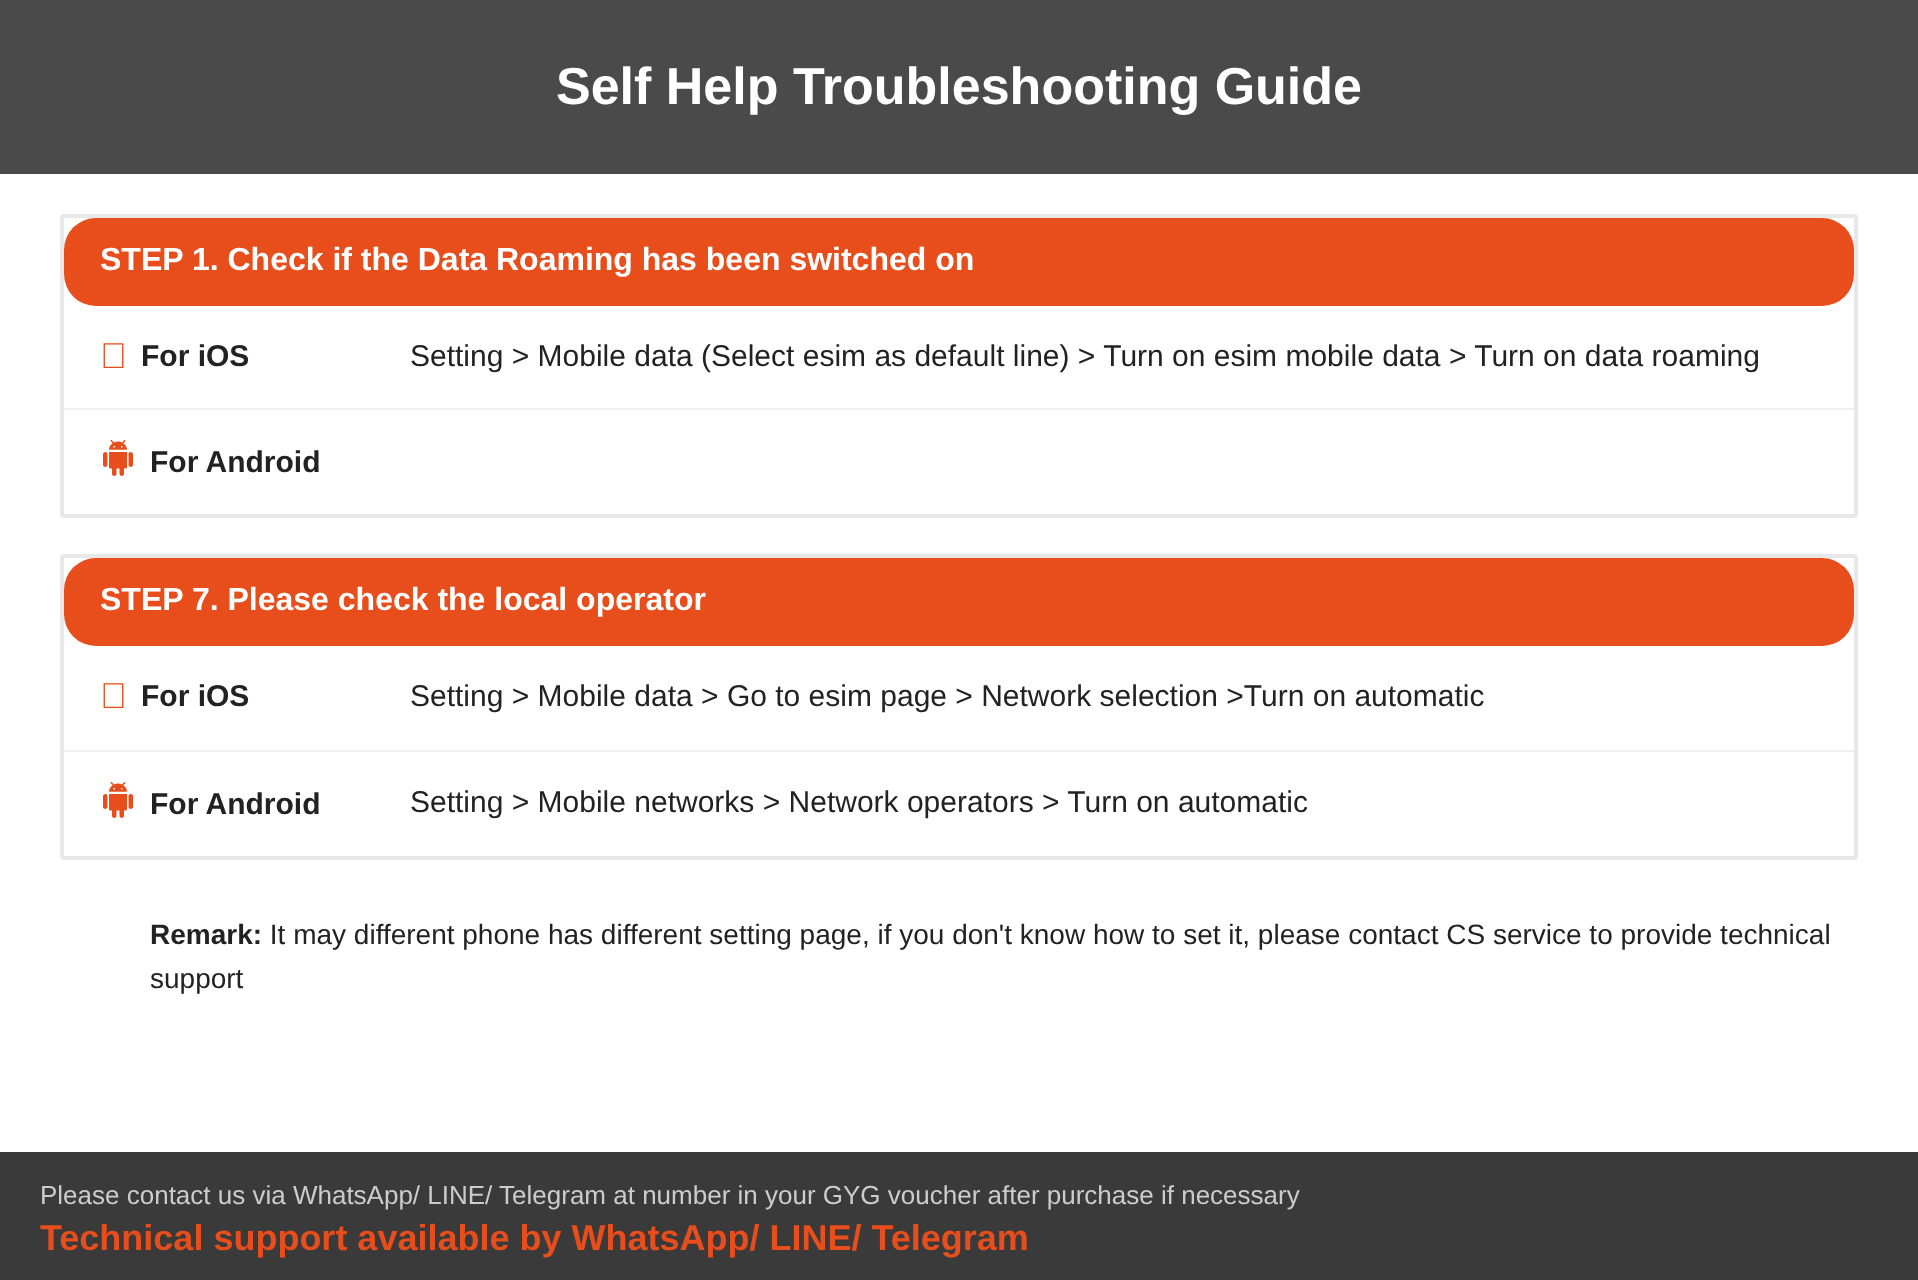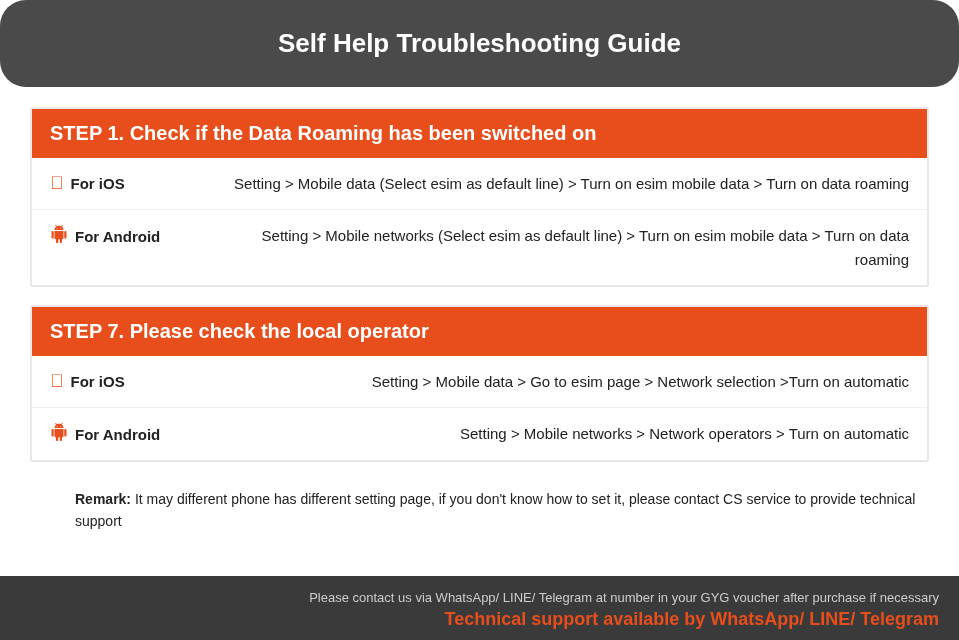--- a/index.html
+++ b/index.html
@@ -10,21 +10,20 @@
       min-height: 640px;
       display: flex;
       flex-direction: column;
     }
 
     .header {
       background: #4a4a4a;
       color: #fff;
       text-align: center;
       padding: 28px 20px;
-      border-radius: 26px;
     }
 
     .header h1 {
       font-size: 26px;
       font-weight: bold;
     }
 
     .main-content {
       flex: 1;
       background: #fff;
@@ -35,22 +34,23 @@
       border: 2px solid #e8e8e8;
       margin-bottom: 18px;
       border-radius: 2px;
       overflow: hidden;
     }
 
     .step-header {
       background: #e84e1b;
       color: #fff;
       padding: 13px 18px;
-      font-size: 20px;
-      font-weight: bold;
+      font-size: 16px;
+      font-weight: bold;
+      border-radius: 16px;
     }
 
     .step-body {
       background: #fff;
       padding: 0;
     }
 
     .step-row {
       display: flex;
       align-items: flex-start;
@@ -83,42 +83,41 @@
 
     .android-icon {
       color: #e84e1b;
     }
 
     .step-text {
       font-size: 15px;
       color: #222;
       line-height: 1.55;
       flex: 1;
-      text-align: right;
     }
 
     .remark-section {
       padding: 8px 4px 14px 4px;
       margin-left: 41px;
     }
 
     .remark-text {
       font-size: 14px;
       color: #222;
       line-height: 1.6;
     }
 
     .remark-text strong {
       font-weight: bold;
     }
 
     .footer {
       background: #3a3a3a;
       color: #ccc;
-      text-align: right;
+      text-align: left;
       padding: 14px 20px 10px 20px;
     }
 
     .footer-main {
       font-size: 13px;
       color: #ccc;
       margin-bottom: 4px;
     }
 
     .footer-support {
@@ -154,21 +153,20 @@
 
       <div class="step-row">
         <div class="platform-label">
           <span class="platform-icon android-icon">
             <svg width="18" height="18" viewBox="0 0 24 24" fill="#e84e1b">
               <path d="M6 18c0 .55.45 1 1 1h1v3.5c0 .83.67 1.5 1.5 1.5s1.5-.67 1.5-1.5V19h2v3.5c0 .83.67 1.5 1.5 1.5s1.5-.67 1.5-1.5V19h1c.55 0 1-.45 1-1V8H6v10zM3.5 8C2.67 8 2 8.67 2 9.5v7c0 .83.67 1.5 1.5 1.5S5 17.33 5 16.5v-7C5 8.67 4.33 8 3.5 8zm17 0c-.83 0-1.5.67-1.5 1.5v7c0 .83.67 1.5 1.5 1.5s1.5-.67 1.5-1.5v-7c0-.83-.67-1.5-1.5-1.5zm-4.97-5.84l1.3-1.3c.2-.2.2-.51 0-.71-.2-.2-.51-.2-.71 0l-1.48 1.48C13.85 1.23 12.95 1 12 1c-.96 0-1.86.23-2.66.63L7.85.15c-.2-.2-.51-.2-.71 0-.2.2-.2.51 0 .71l1.31 1.31C7.01 3.07 6 4.64 6 6.5h12c0-1.86-1.01-3.43-2.47-4.34zM10 5H9V4h1v1zm5 0h-1V4h1v1z"></path>
             </svg>
           </span>
           <span>For Android</span>
         </div>
-        <div class="step-text">Setting &gt; Mobile networks (Select esim as default line) &gt; Turn on esim mobile data &gt; Turn on data roaming</div>
       </div>
     </div>
   </div>
 
   <div class="step-section">
     <div class="step-header">
       <span>STEP 7.  Please check the local operator</span>
     </div>
     <div class="step-body">
 

